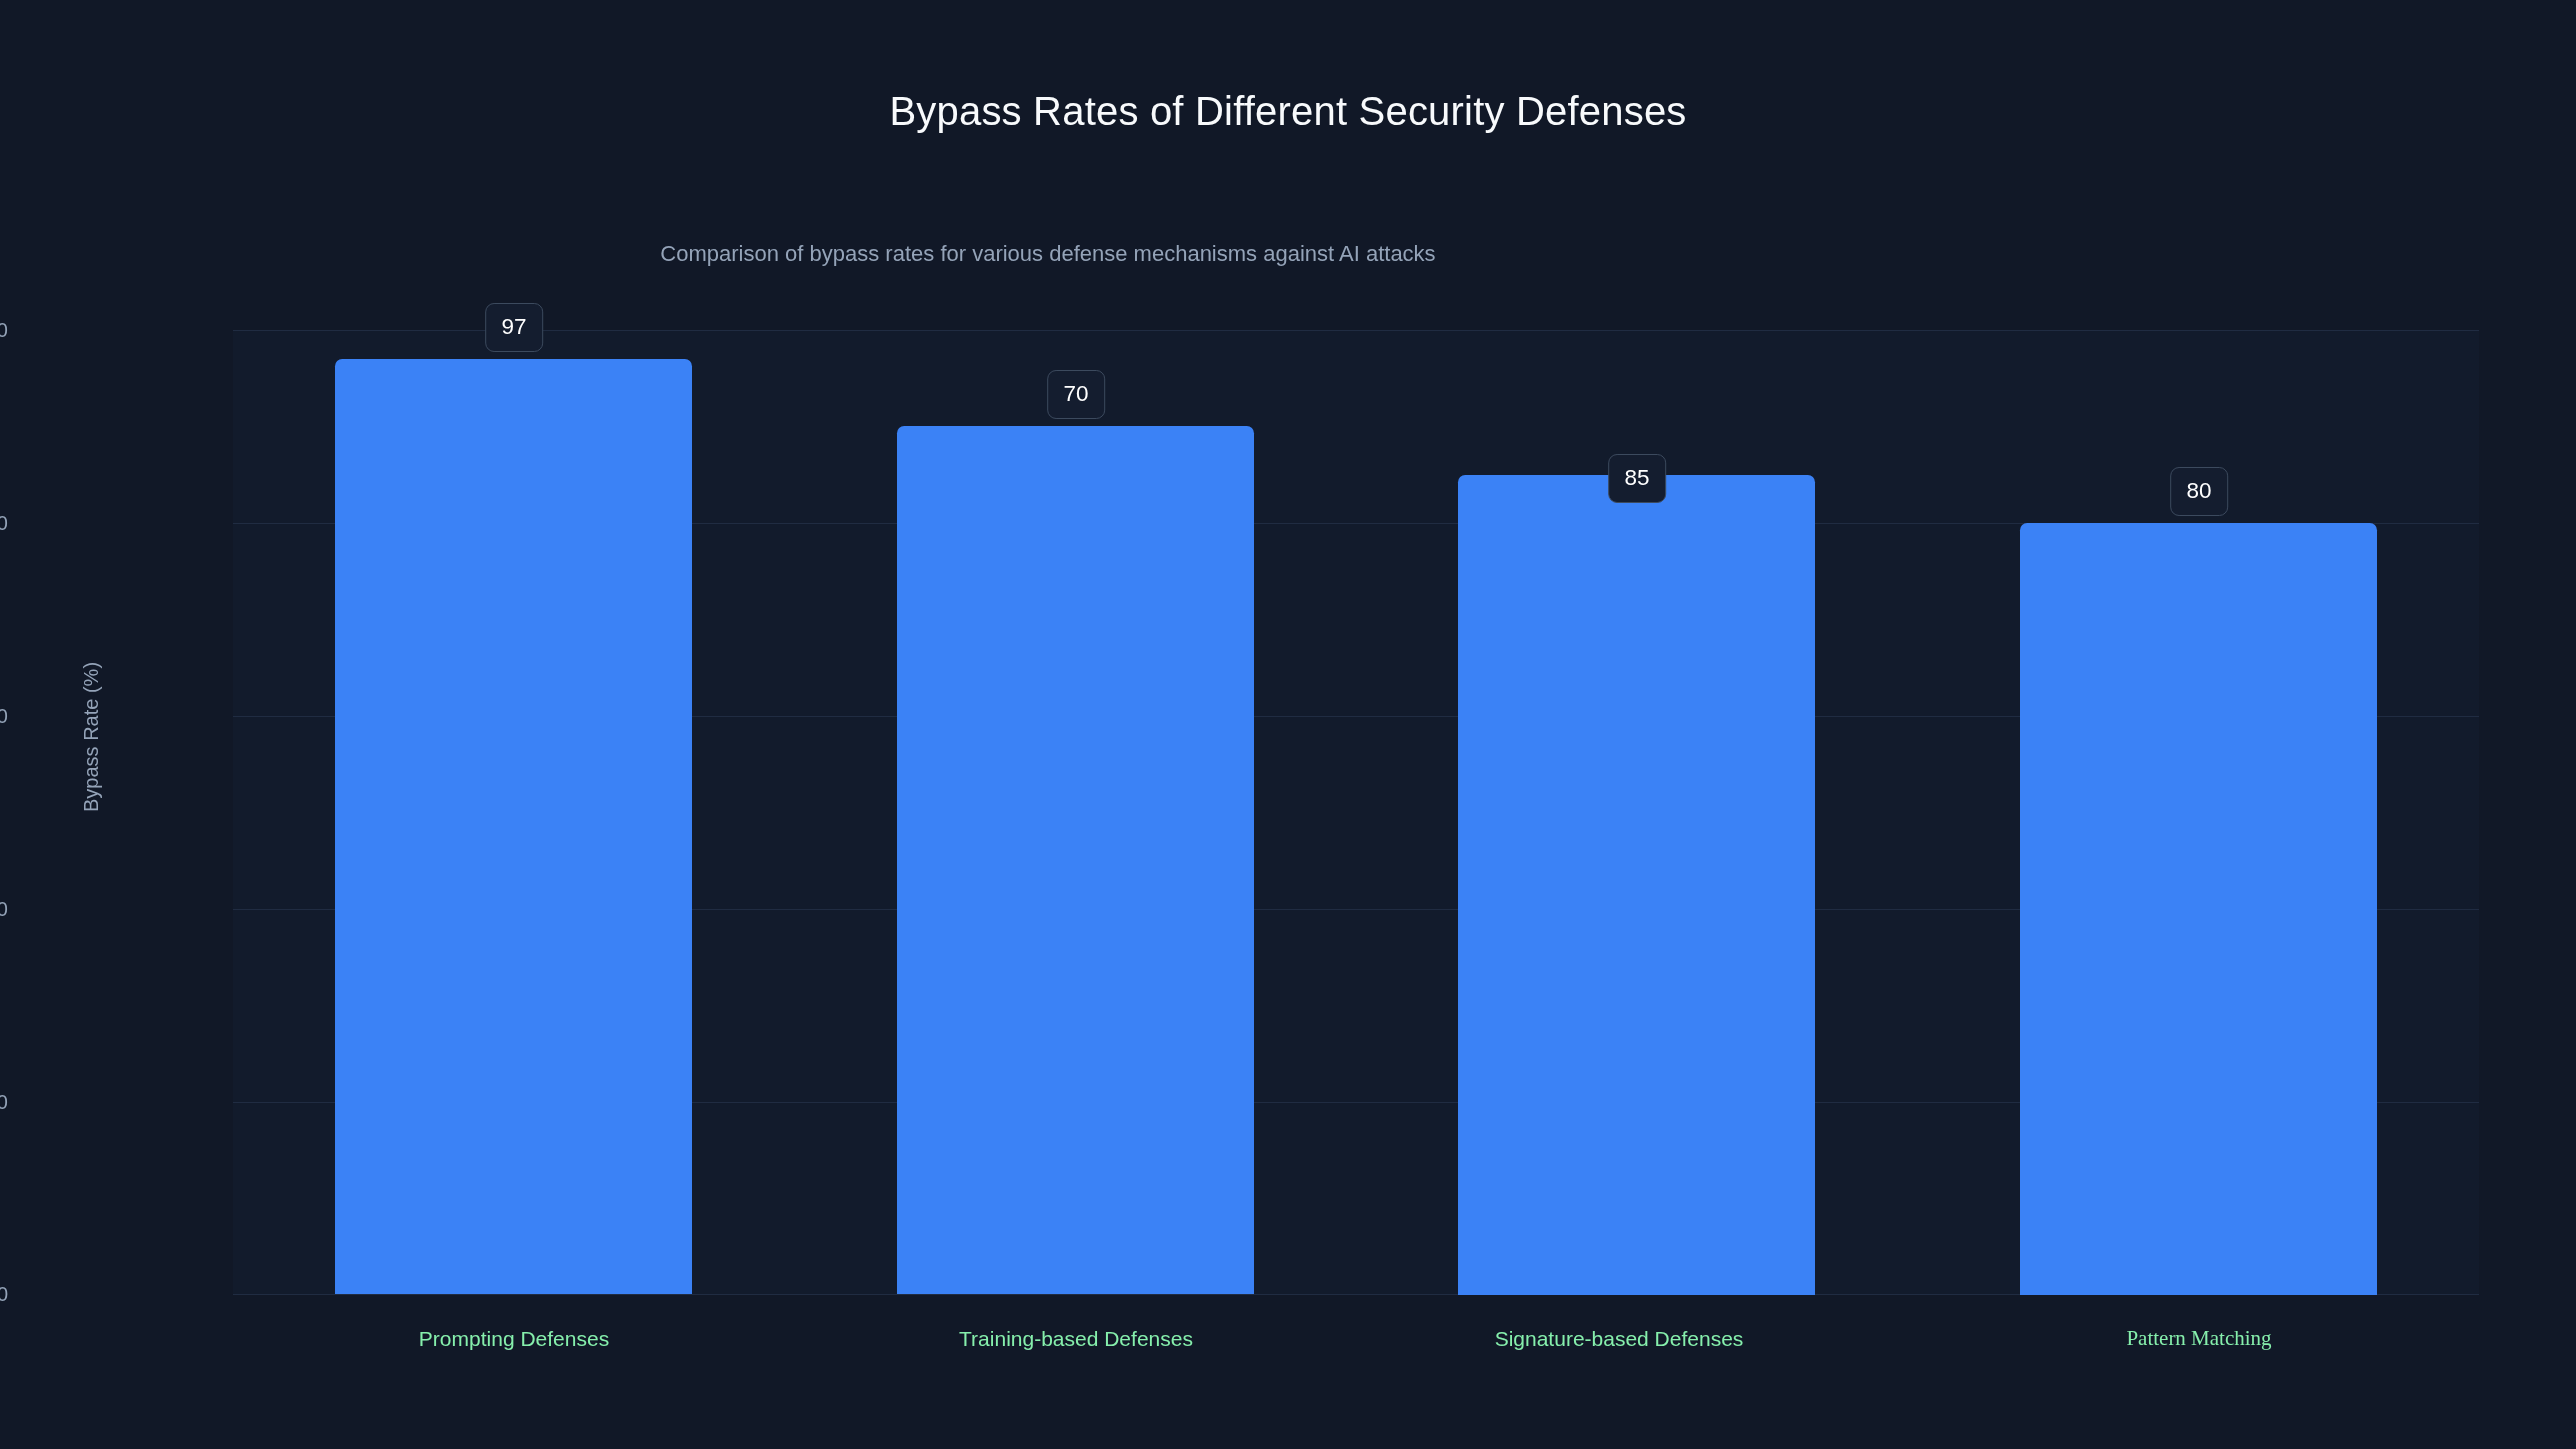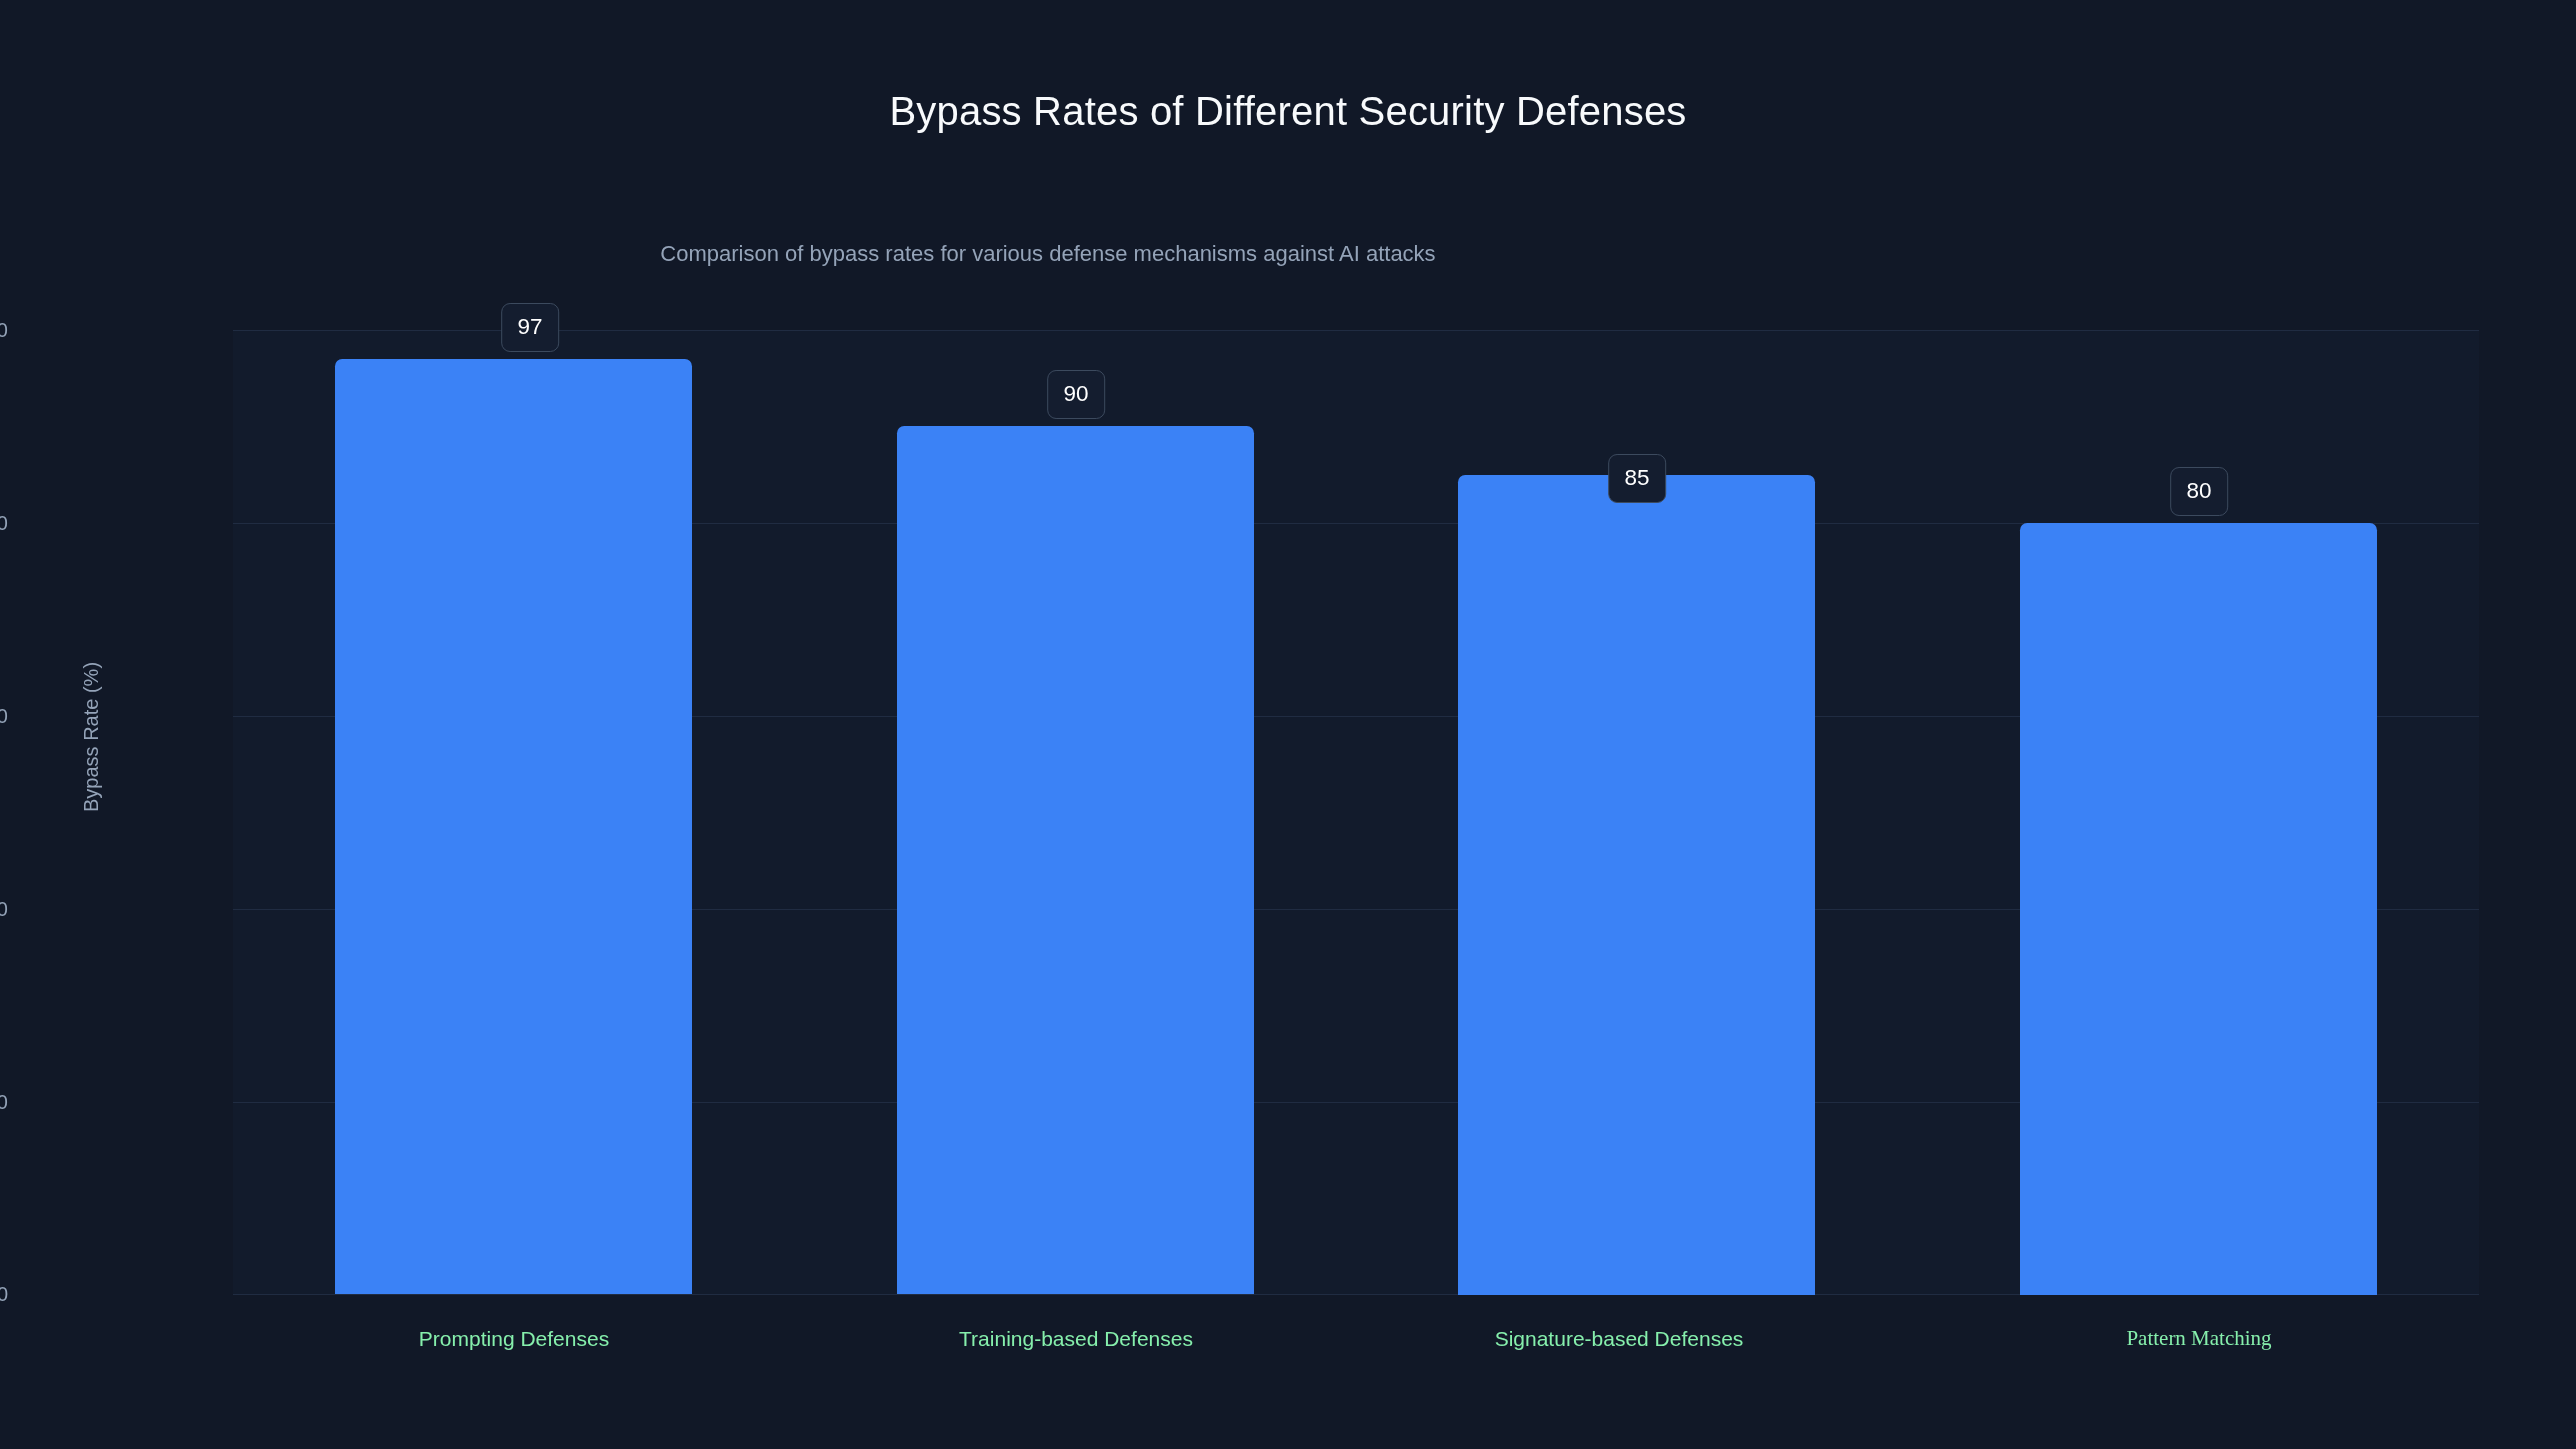--- a/index.html
+++ b/index.html
@@ -155,20 +155,20 @@
       <div class="y-tick-label" style="top: 523px;">80</div>
       <div class="y-tick-label" style="top: 330px;">100</div>
     </div>
   <div id="x-ticks-layer">
       <div class="x-tick-label" style="left: 514px;">Prompting Defenses</div>
       <div class="x-tick-label" style="left: 1076px;">Training-based Defenses</div>
       <div class="x-tick-label" style="left: 1619px;">Signature-based Defenses</div>
       <div class="x-tick-label" style="left: 2199px; font-family: Liberation Serif, serif;">Pattern Matching</div>
     </div>
   <div id="badges-layer">
-      <div class="value-badge" style="left: 514px; top: 303px; margin-left: 16px;">97</div>
-      <div class="value-badge" style="left: 1076px; top: 370px;">90</div>
+      <div class="value-badge" style="left: 514px; top: 303px;">97</div>
+      <div class="value-badge" style="left: 1076px; top: 370px;">70</div>
       <div class="value-badge" style="left: 1637px; top: 418px; margin-top: 36px;">85</div>
       <div class="value-badge" style="left: 2199px; top: 467px;">80</div>
     </div>
 
 </div>
 
 
 </body></html>

